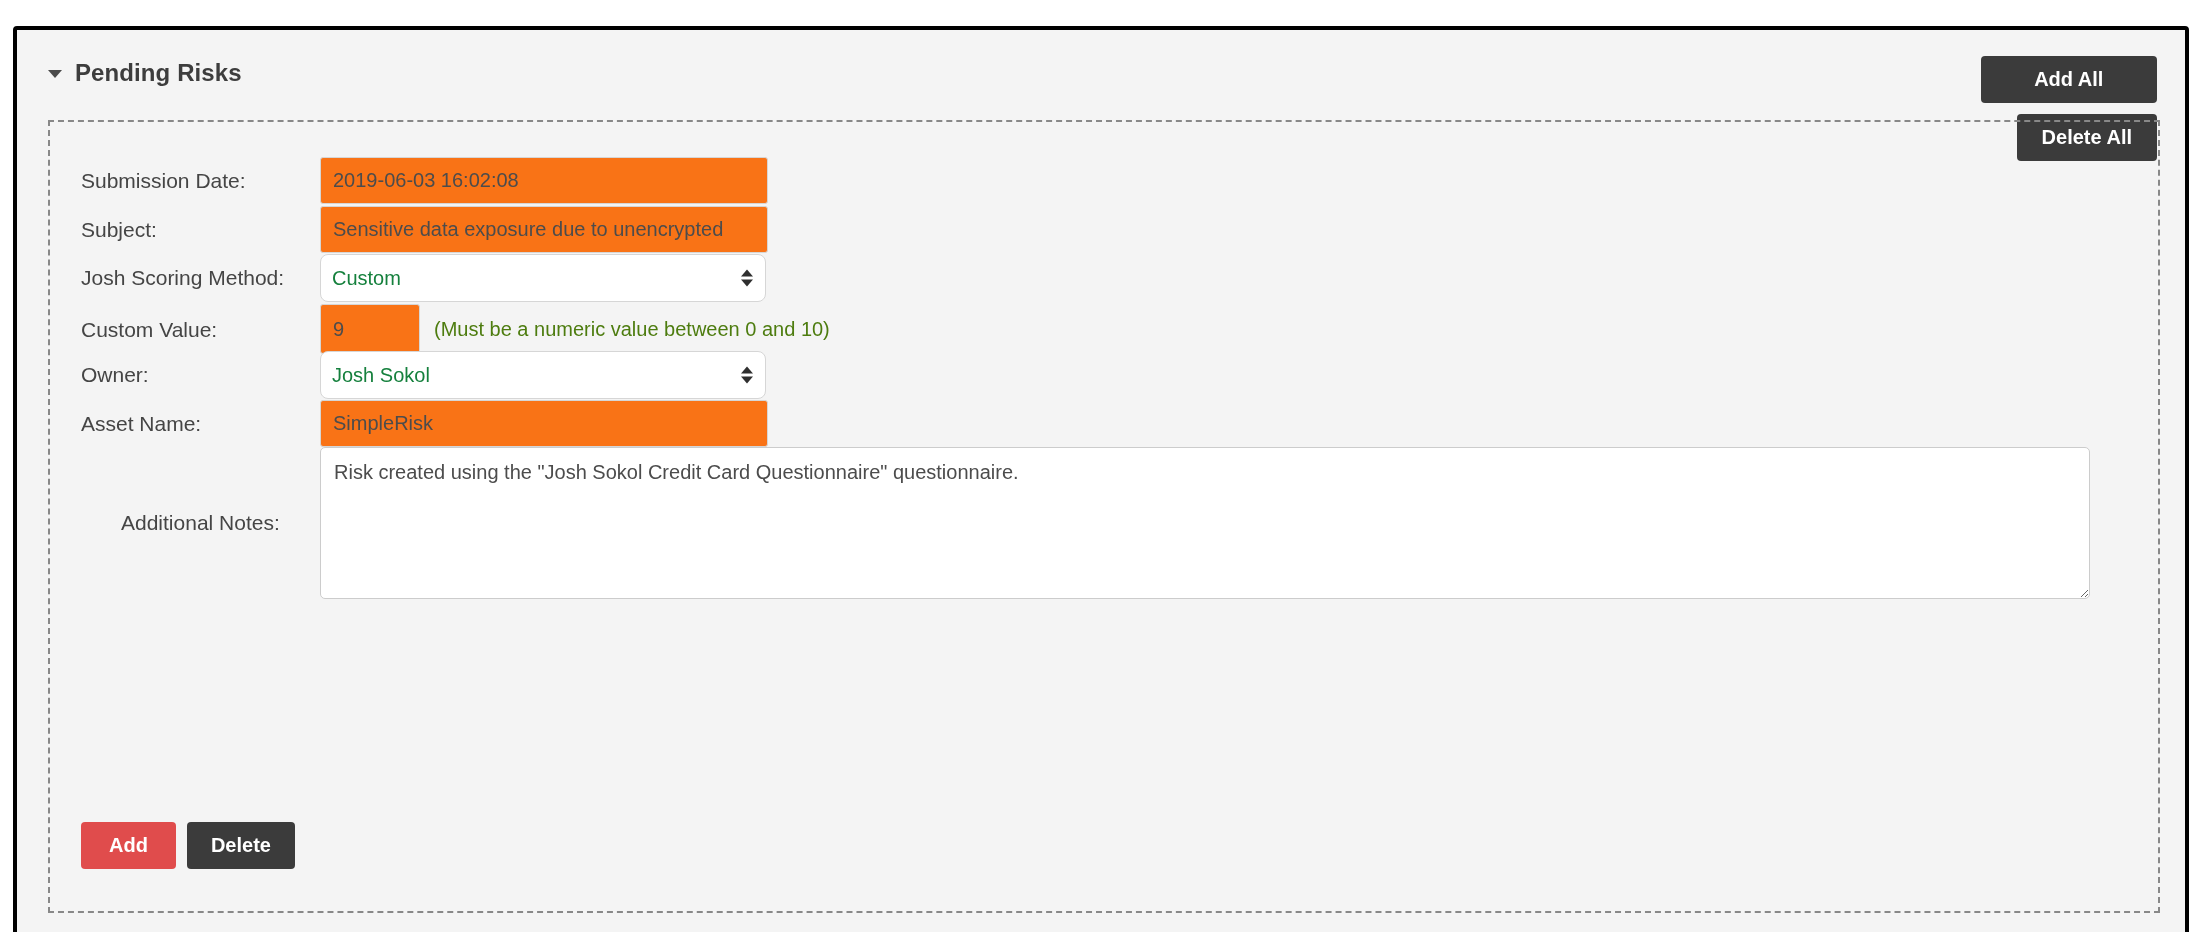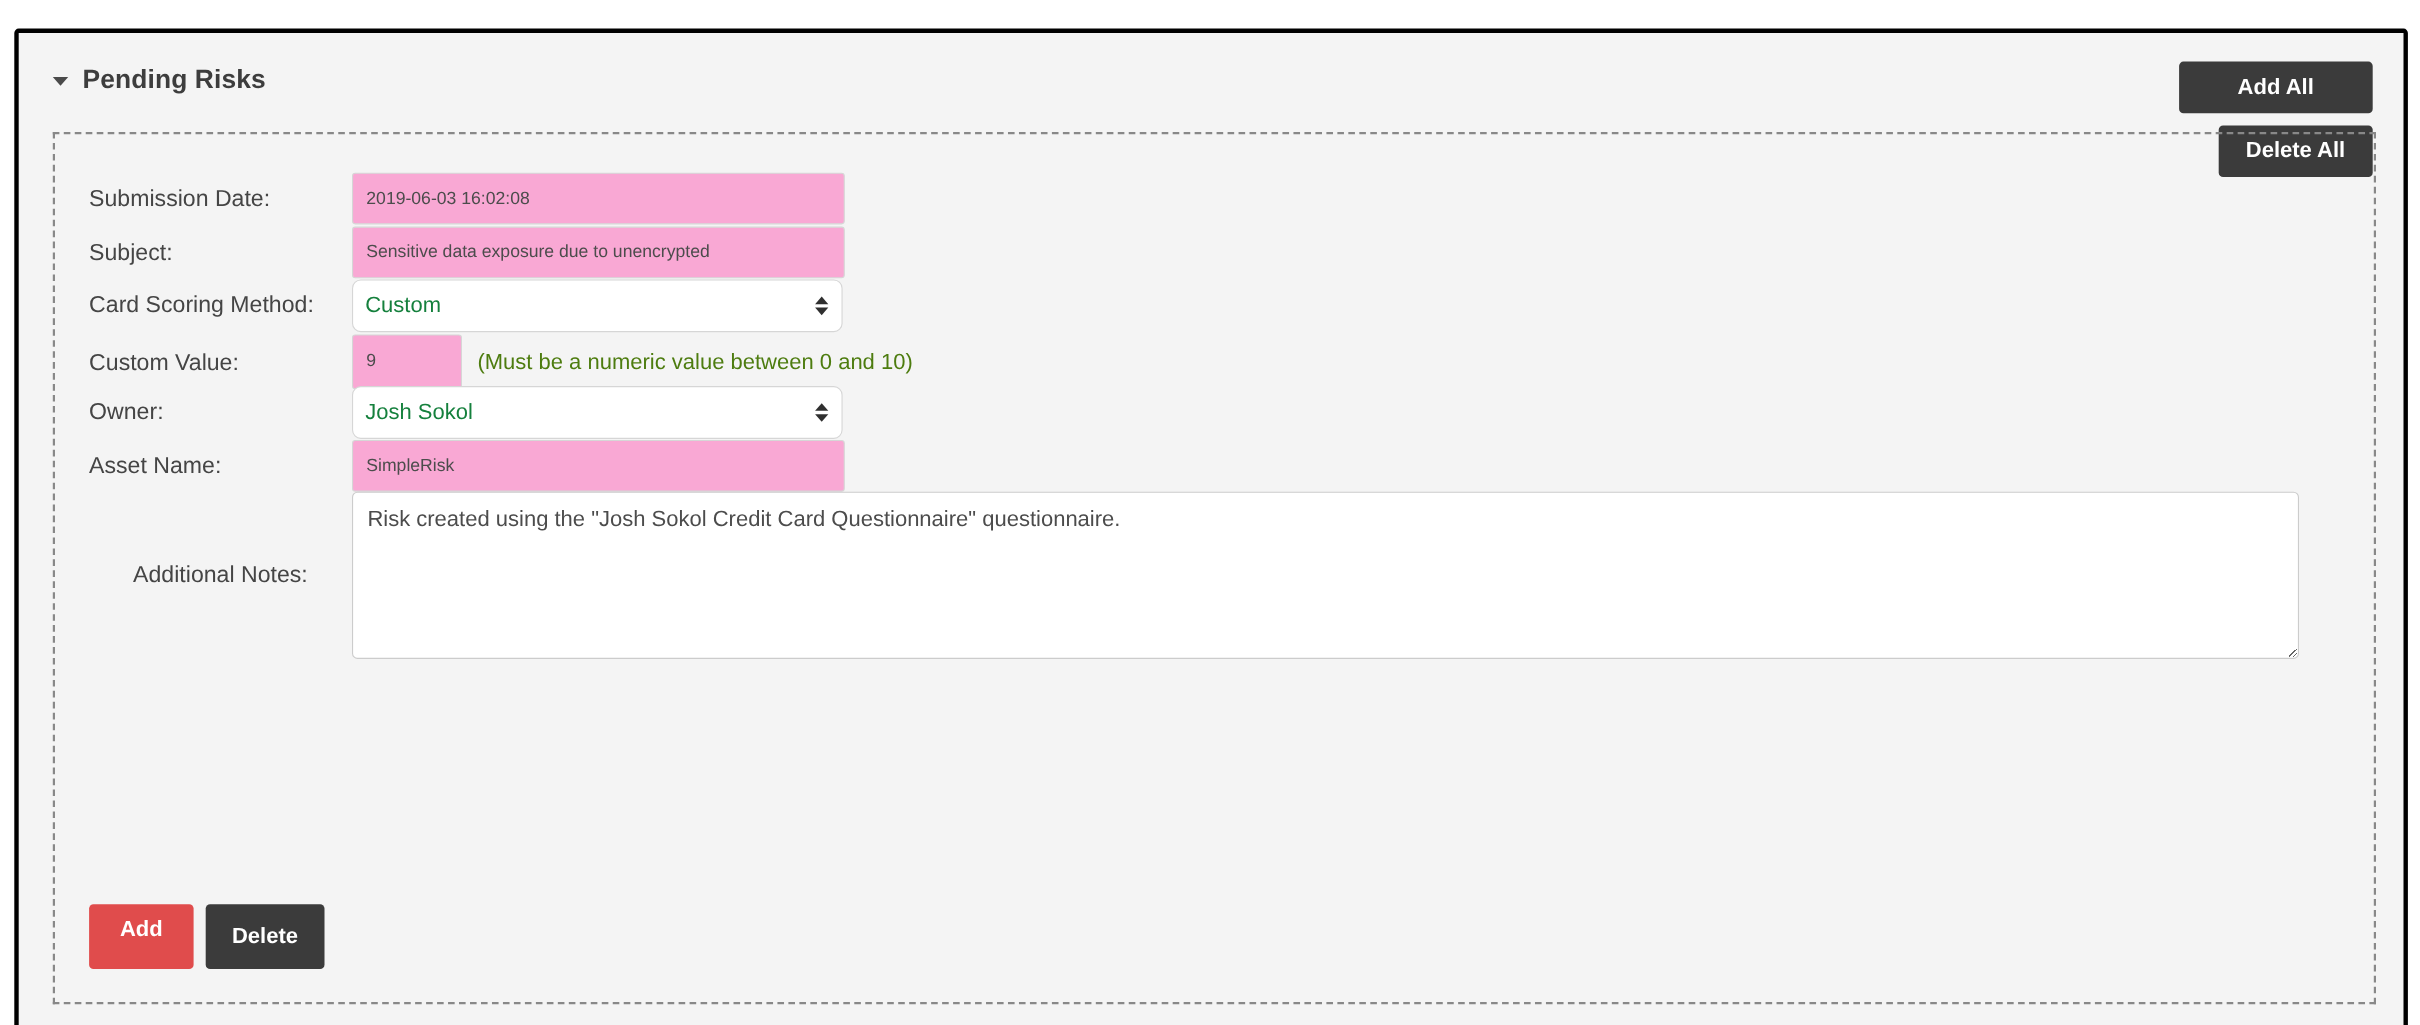--- a/index.html
+++ b/index.html
@@ -125,23 +125,23 @@
     white-space: nowrap;
   }
   .field-col {
     position: absolute;
     left: 270px;
   }
 
   .txt {
     box-sizing: border-box;
     font-family: "Liberation Sans", sans-serif;
-    font-size: 16px;
+    font-size: 20px;
     color: #4c4c4c;
-    background: #f9a8d4;
+    background: #f97316;
     border: 1px solid #d6d6d6;
     border-radius: 3px;
     padding: 0 12px;
     outline: none;
   }
   .txt-wide {
     width: 448px;
     height: 47px;
   }
   .txt-small {
@@ -218,21 +218,21 @@
   }
 
   .action-buttons {
     position: absolute;
     left: 31px;
     top: 700px;
     display: flex;
     gap: 11px;
   }
   .btn-add {
-    padding: 13px 28px 26px 28px;
+    padding: 13px 28px 14px 28px;
   }
   .btn-delete {
     padding: 13px 24px 14px 24px;
   }
 </style>
 </head>
 <body>
 
 <div class="panel">
 
@@ -258,21 +258,21 @@
       </div>
 
       <div class="row" style="top:84px;height:47px;">
         <span class="label" style="top:12px;">Subject:</span>
         <span class="field-col">
           <input class="txt txt-wide" type="text" value="Sensitive data exposure due to unencrypted" style="">
         </span>
       </div>
 
       <div class="row" style="top:132px;height:48px;">
-        <span class="label" style="top:12px;">Card Scoring Method:</span>
+        <span class="label" style="top:12px;">Josh Scoring Method:</span>
         <span class="field-col sel-wrap">
           <select class="sel">
             <option>Custom</option>
           </select>
           <span class="sel-arrows">
             <span class="arrow-up"></span>
             <span class="arrow-down"></span>
           </span>
         </span>
       </div>

